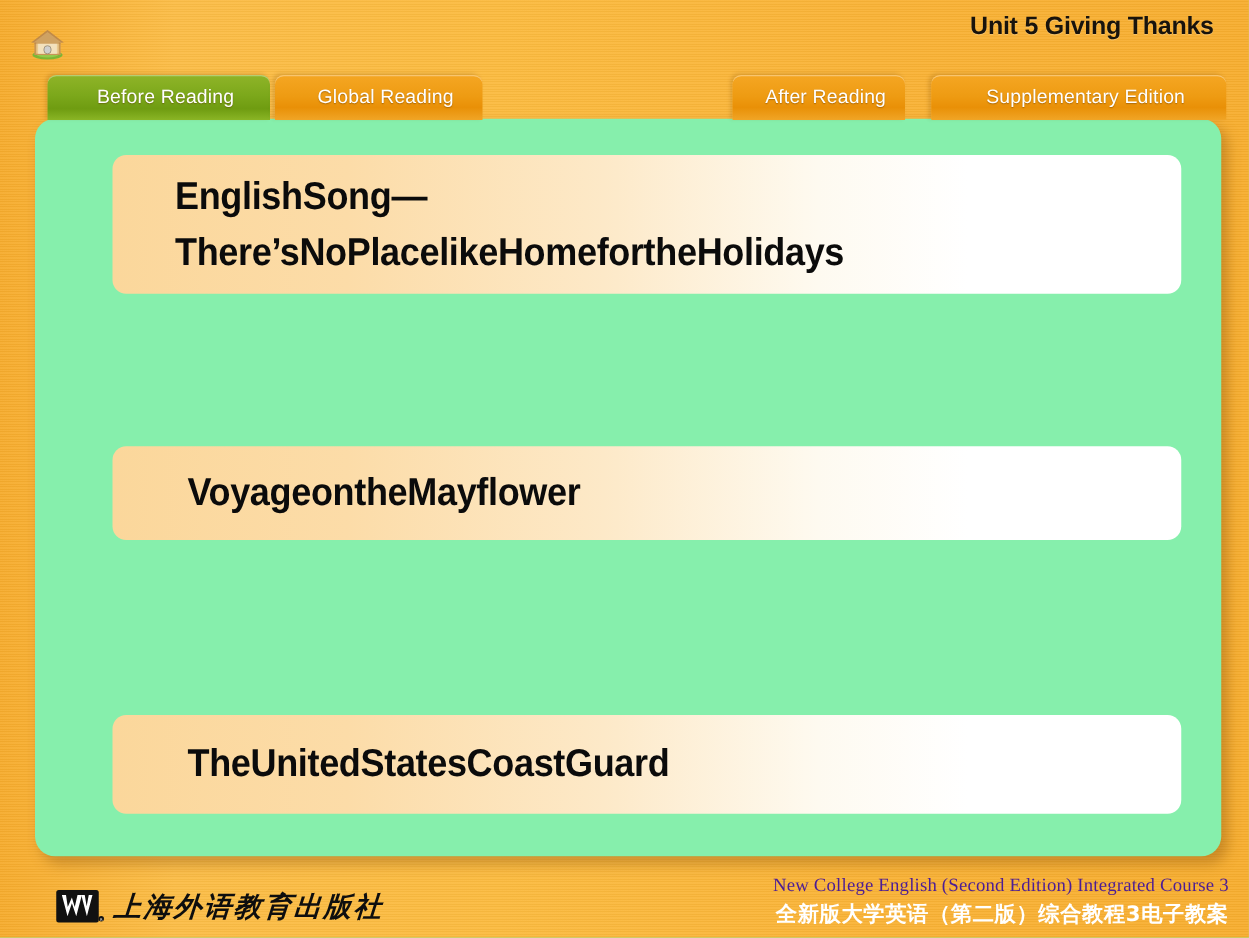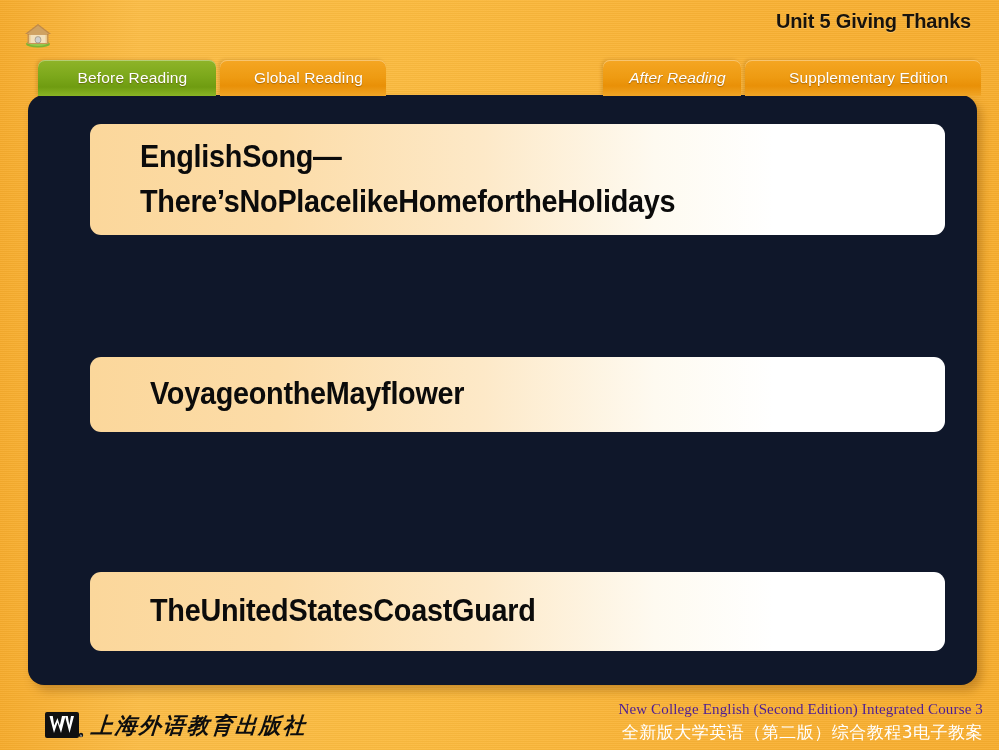--- a/index.html
+++ b/index.html
@@ -100,21 +100,21 @@
   }
   .tab.green {
     background: linear-gradient(180deg, #8fb428 0%, #7ca81b 45%, #6f9c11 75%, #8ab525 100%);
   }
 
   
   #panel {
     position: absolute;
     left: 28px; top: 95px;
     width: 949px; height: 590px;
-    background: #0f172a;
+    background: #86efac;
     border-radius: 16px;
     box-shadow: 5px 6px 10px rgba(120,70,10,0.35);
     z-index: 4;
     overflow: hidden;
   }
 
   
   .item-bar {
     position: absolute;
     left: 62px;
@@ -185,21 +185,21 @@
     font-size: 15px;
     color: #4c1d95;
     letter-spacing: 0.15px;
     white-space: nowrap;
     line-height: 1.45;
   }
 
   #course-cn {
     font-family: "DejaVu Sans", sans-serif;
     font-size: 17px;
-    font-weight: normal;
+    font-weight: bold;
     color: #ffffff;
     letter-spacing: 0.5px;
     white-space: nowrap;
     line-height: 1.35;
   }
 </style>
 </head>
 <body>
 
 <div id="slide"></div>
@@ -217,21 +217,21 @@
       <path d="M16 4 L29 14 L26.5 14 L26.5 15 L5.5 15 L5.5 14 L3 14 Z" fill="#b9813f" opacity="0.55"></path>
     </svg>
   </div>
 
   <div id="page-title">Unit 5 Giving Thanks</div>
 </div>
 
 <div id="tabbar">
   <div class="tab green" style="left:38px;width:178px;">Before Reading</div>
   <div class="tab orange" style="left:220px;width:166px;">Global Reading</div>
-  <div class="tab orange" style="left:603px;width:138px;font-style:italic;">After Reading</div>
+  <div class="tab orange" style="left:586px;width:138px;">After Reading</div>
   <div class="tab orange" style="left:745px;width:236px;">Supplementary Edition</div>
 </div>
 
 <div id="panel">
 
   <div class="item-bar" style="top:29px;height:111px;">
     <div class="item-label" style="margin-left:50px;">EnglishSong—
 There’sNoPlacelikeHomefortheHolidays</div>
   </div>
 

